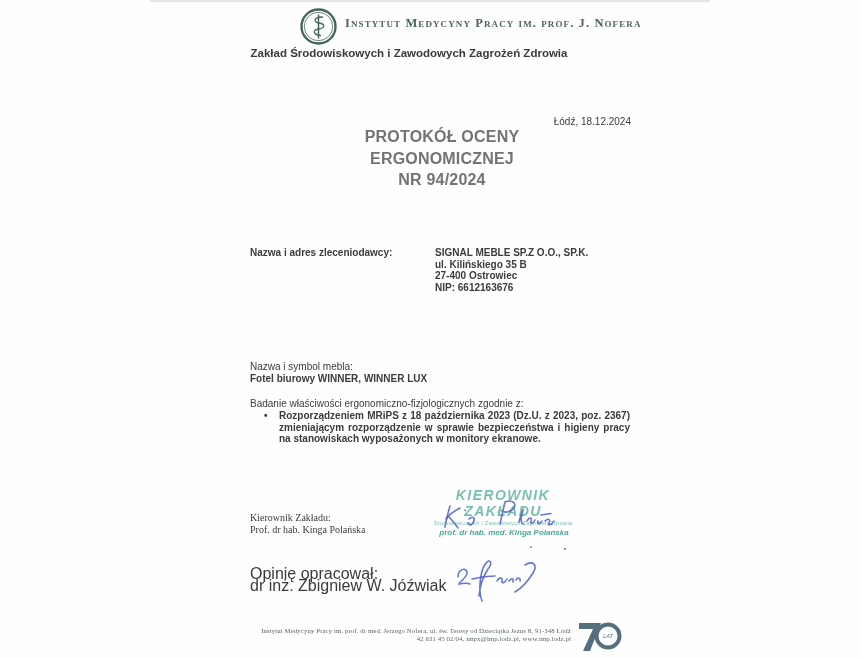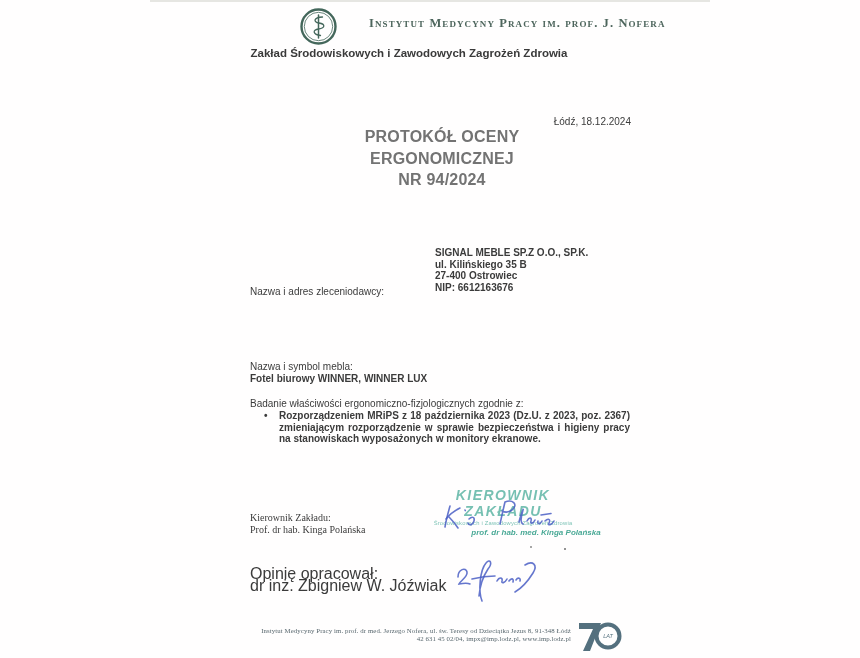--- a/index.html
+++ b/index.html
@@ -12,58 +12,57 @@
   .abs { position:absolute; }
   .top-scan-line { left:150px; top:0; width:560px; height:2px; background:#e6e6e2; }
 
   
   .institute-name {
     left:345px; top:16px;
     font-family:"Liberation Serif", serif;
     font-variant:small-caps; font-weight:600;
     font-size:12.5px; letter-spacing:1.1px;
     color:#4d655c;
-    margin-left:24px;
   }
   .department {
     left:114px; top:47px; width:590px; text-align:center;
     font-size:11.5px; font-weight:700; color:#3a3a3a;
   }
   .place-date { left:380px; top:72px; width:251px; text-align:right; font-size:10px; color:#3c3c3c;margin-top:44px; }
 
   
   .doc-title {
     left:242px; top:126px; width:400px; text-align:center;
     font-size:16px; font-weight:700; line-height:21.5px; color:#737373;
     letter-spacing:0.2px;
   }
 
   
-  .client-label { left:250px; top:247px; font-size:10px; font-weight:400;margin-top:39px; }
+  .client-label { left:250px; top:247px; font-size:10px; font-weight:700; }
   .client-block { left:435px; top:247px; font-size:10px; font-weight:700; line-height:11.5px; }
 
   
   .furniture-label { left:250px; top:361px; font-size:10px; }
   .furniture-value { left:250px; top:373px; font-size:10px; font-weight:700;text-align:right; }
 
   
   .study-intro { left:250px; top:398px; font-size:10px; }
   .bullet-item { left:264px; top:410px; width:366px; display:flex; }
   .bullet-marker { width:15px; font-size:10px; font-weight:700; flex:0 0 auto; }
   .bullet-text { font-size:10px; font-weight:700; line-height:11.5px; text-align:justify; }
 
   
   .head-labels { left:250px; top:512px; font-size:10px; line-height:12px;font-family:Liberation Serif, serif; }
   .author-labels { left:250px; top:568px; font-size:16px; line-height:12px; }
 
   .stamp { left:428px; top:487px; width:150px; text-align:center; }
   .stamp-line1 { font-size:14px; font-weight:700; letter-spacing:1.4px; color:#55b1a0; opacity:.8;font-style:italic; }
   .stamp-line2 { font-size:5.8px; letter-spacing:.2px; color:#55b1a0; opacity:.78; margin-top:1px; }
   .stamp-name  { left:437px; top:528px; width:134px; text-align:center;
-                 font-size:8px; font-weight:700; font-style:italic; color:#41a591; opacity:.95;margin-left:32px; }
+                 font-size:8px; font-weight:700; font-style:italic; color:#41a591; opacity:.95; }
 
   .sig-kinga { left:438px; top:497px; }
   .sig-jozwiak { left:452px; top:555px; }
   .sig-stroke { stroke:#4a5ec4; stroke-width:1.6; fill:none; stroke-linecap:round; opacity:.85; }
 
   .dot-artifact { width:2px; height:2px; border-radius:50%; background:#8a8a8a; }
   .dot-a { left:530px; top:546px; }
   .dot-b { left:564px; top:548px; background:#6f6f6f; }
 
   

